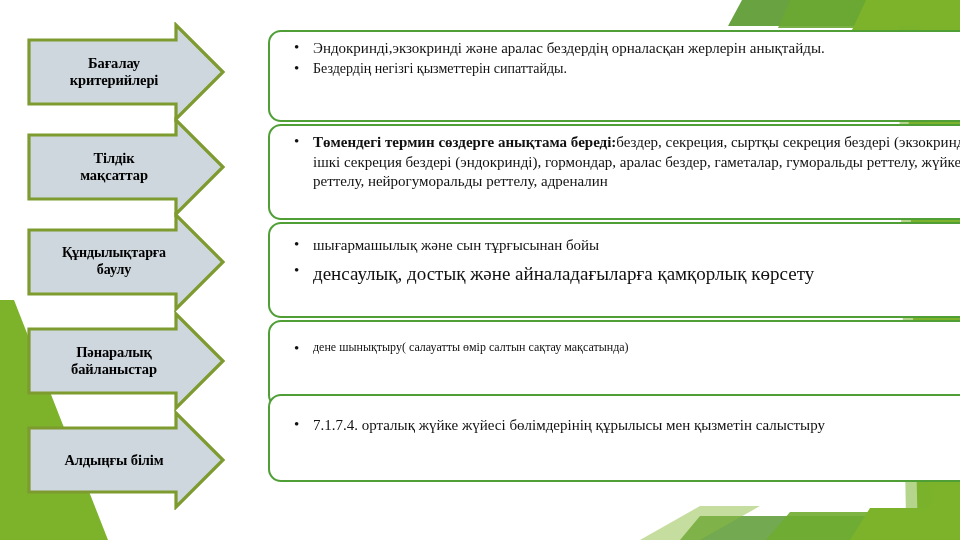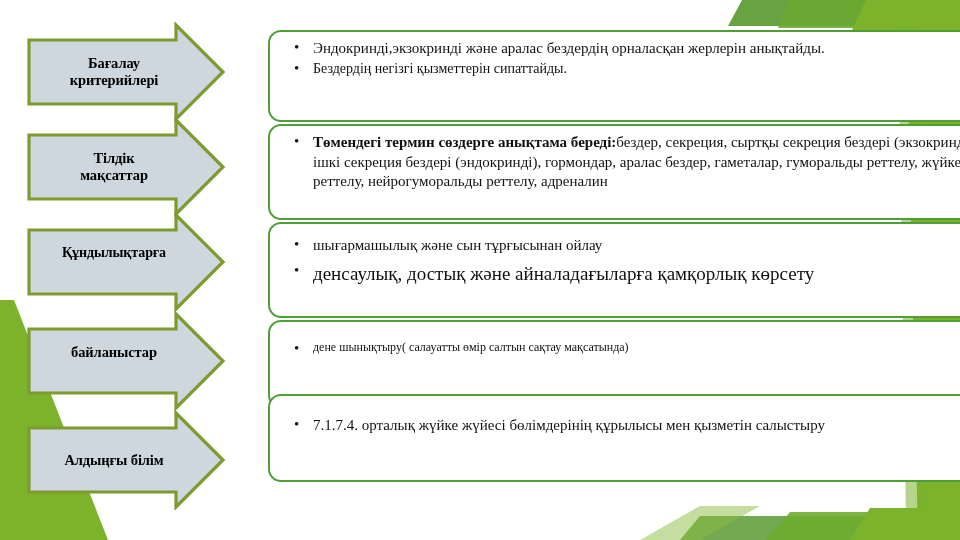--- a/index.html
+++ b/index.html
@@ -140,28 +140,30 @@
         <div>критерийлері</div>
       </div>
     </div>
 
     <div class="arrow-item" style="top:212px;height:100px;">
       <svg class="arrow-svg" width="200" height="100" viewBox="0 0 200 100">
         <polygon points="3,18 150,18 150,3 197,50 150,97 150,82 3,82" fill="#ced7de" stroke="#7d9b2f" stroke-width="3.2"></polygon>
       </svg>
       <div class="arrow-label" style="top:33px;font-size:14px;">
         <div>Құндылықтарға</div>
+        <div>баулу</div>
       </div>
     </div>
 
     <div class="arrow-item" style="top:311px;height:100px;">
       <svg class="arrow-svg" width="200" height="100" viewBox="0 0 200 100">
         <polygon points="3,18 150,18 150,3 197,50 150,97 150,82 3,82" fill="#ced7de" stroke="#7d9b2f" stroke-width="3.2"></polygon>
       </svg>
       <div class="arrow-label" style="top:33px;font-size:14.5px;">
+        <div>Пәнаралық</div>
         <div>байланыстар</div>
       </div>
     </div>
 
     <div class="arrow-item" style="top:410px;height:100px;text-decoration:underline;">
       <svg class="arrow-svg" width="200" height="100" viewBox="0 0 200 100">
         <polygon points="3,18 150,18 150,3 197,50 150,97 150,82 3,82" fill="#ced7de" stroke="#7d9b2f" stroke-width="3.2"></polygon>
       </svg>
       <div class="arrow-label" style="top:42px;font-size:14.5px;">
         <div>Алдыңғы білім</div>
@@ -187,21 +189,21 @@
       <ul class="bullets">
         <li style="font-size:15px;">
           <span class="lead">Төмендегі термин сөздерге анықтама береді:</span><span>бездер, секреция, сыртқы секреция бездері (экзокринді), ішкі секреция бездері (эндокринді), гормондар, аралас бездер, гаметалар, гуморальды реттелу, жүйкелік реттелу, нейрогуморальды реттелу, адреналин</span>
         </li>
       </ul>
     </div>
 
     <div class="txtbox" style="top:192px;height:96px;padding-top:12px;">
       <ul class="bullets">
         <li style="font-size:15px;margin-bottom:6px;">
-          <span>шығармашылық және сын тұрғысынан ойлау</span>
+          <span>шығармашылық және сын тұрғысынан бойы</span>
         </li>
         <li style="font-size:19px;margin-bottom:6px;">
           <span>денсаулық, достық және айналадағыларға қамқорлық көрсету</span>
         </li>
         <li style="font-size:15px;margin-top:33px;">
           <span>өмір бойы оқуға дайын болу</span>
         </li>
       </ul>
     </div>
 

